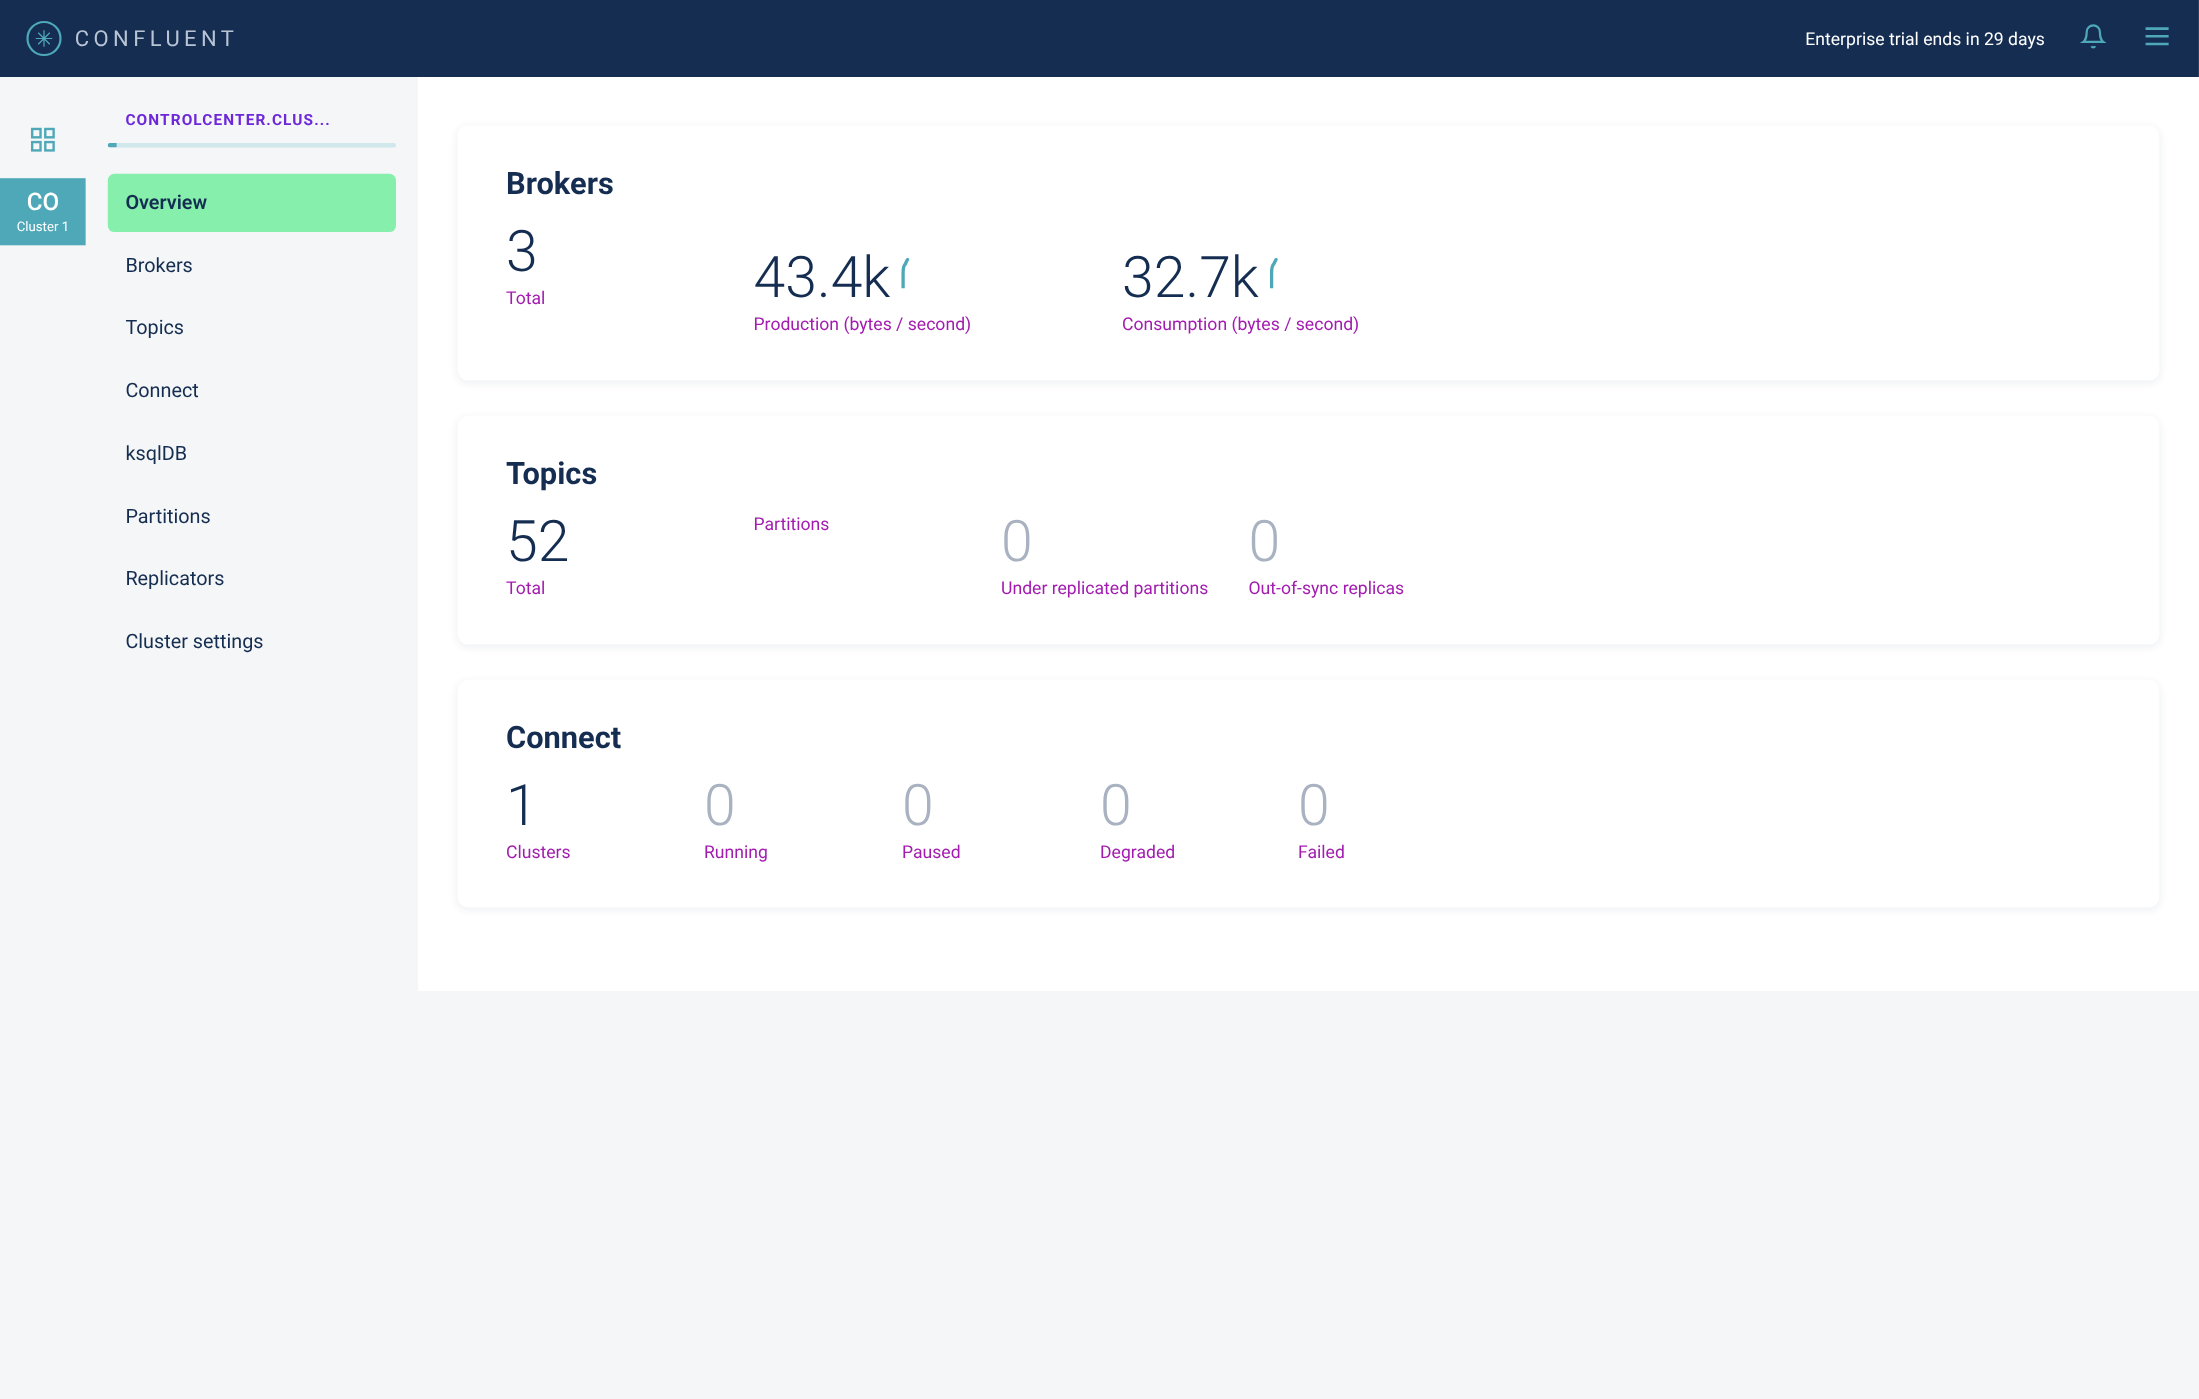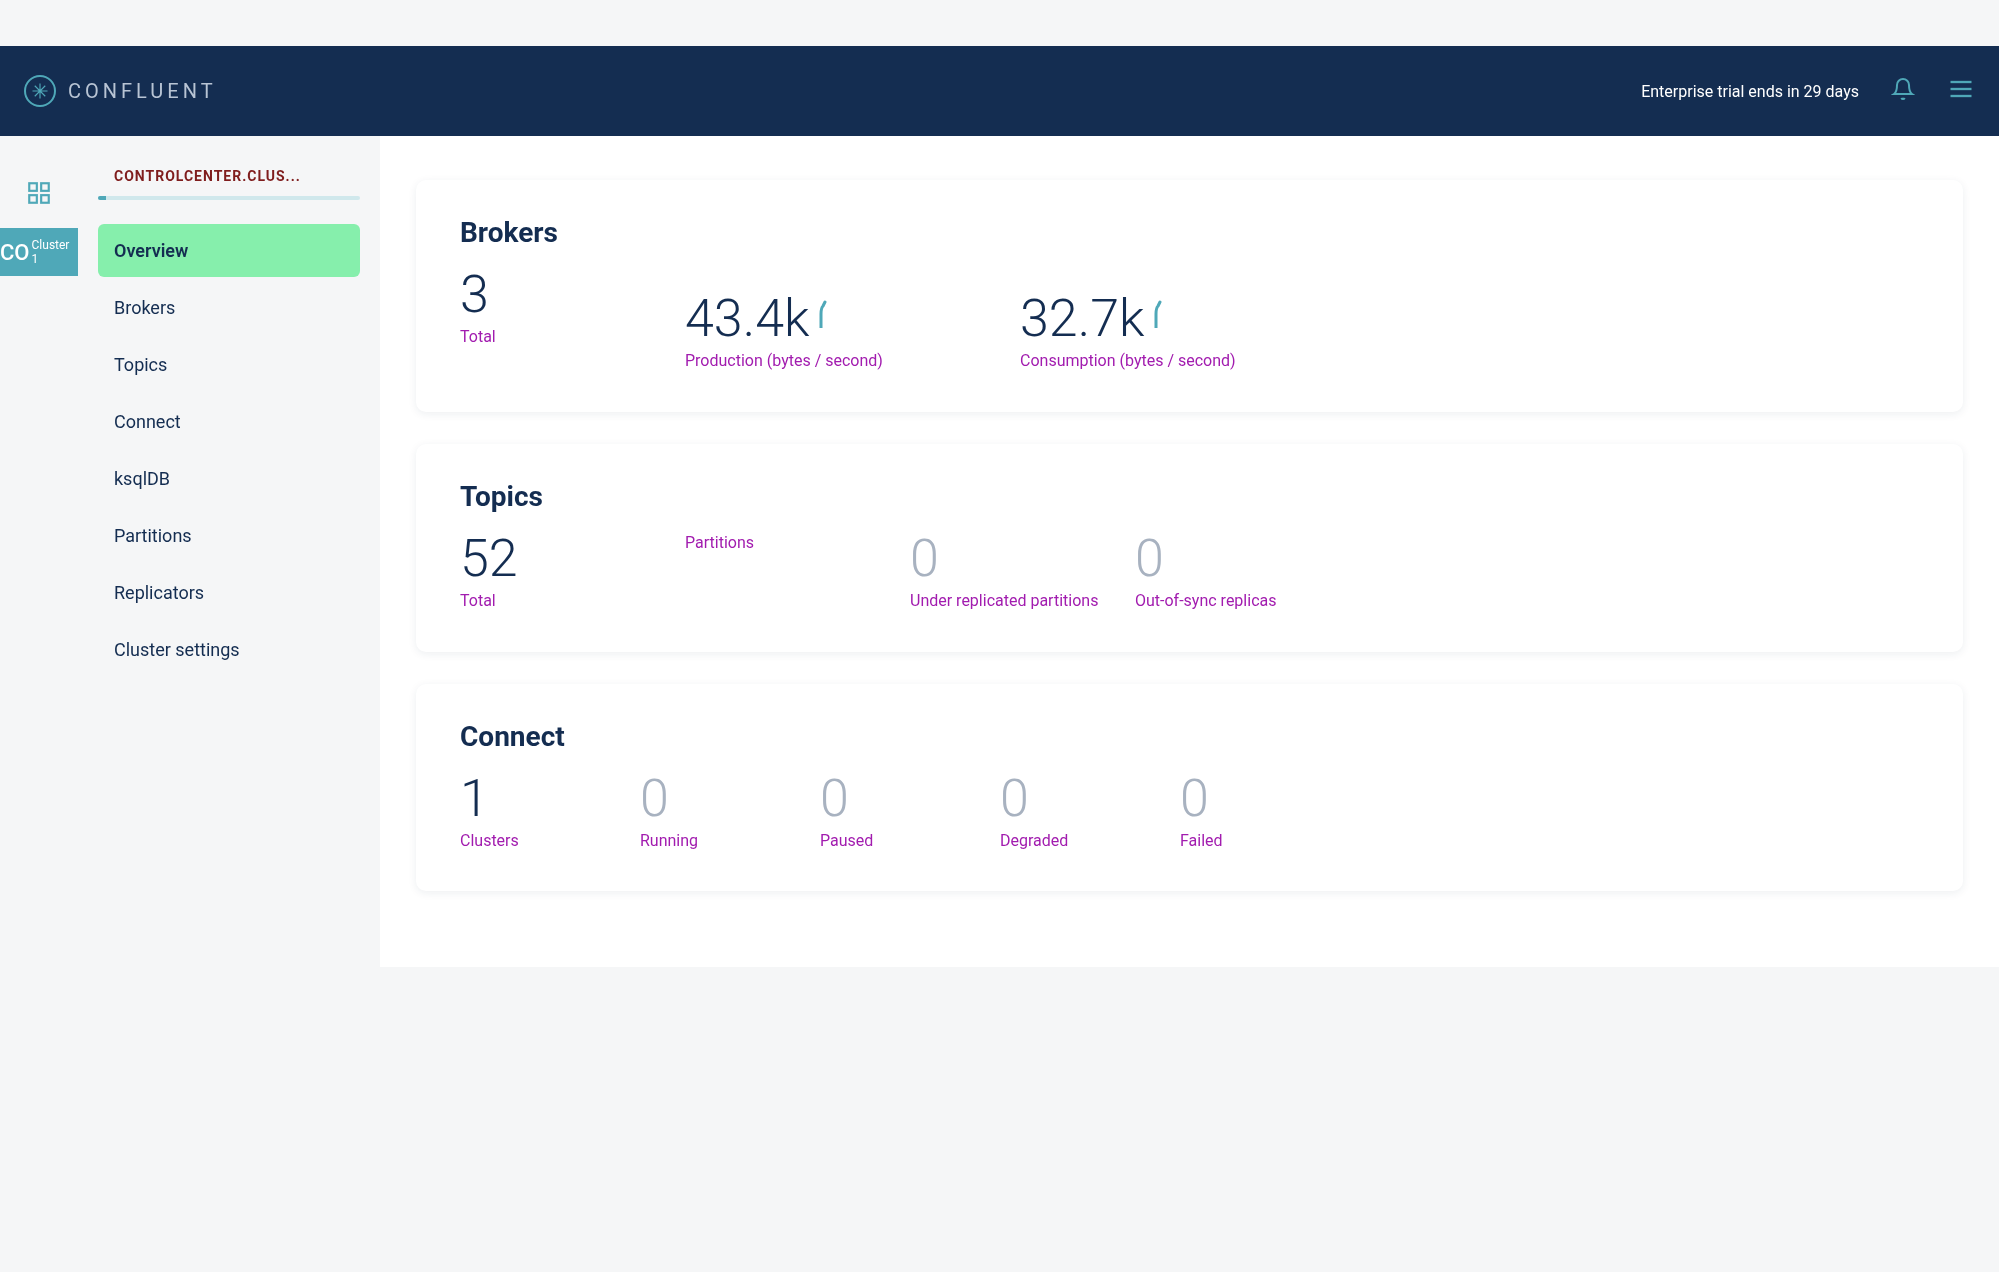--- a/index.html
+++ b/index.html
@@ -9,26 +9,25 @@
     }
     
     body {
       font-family: -apple-system, BlinkMacSystemFont, "Segoe UI", Roboto, Helvetica, Arial, sans-serif;
       background: #f5f6f7;
       color: #142D51;
     }
     
     .header {
       background: #142D51;
-      height: 90px;
+      height: 70px;
       display: flex;
       align-items: center;
       justify-content: space-between;
       padding: 0 24px;
-      margin-top: 46px;
     }
     
     .logo-section {
       display: flex;
       align-items: center;
       gap: 12px;
     }
     
     .logo-icon {
       width: 32px;
@@ -87,20 +86,21 @@
       color: #4FA8B8;
       cursor: pointer;
     }
     
     .cluster-badge {
       background: #4FA8B8;
       color: white;
       width: 78px;
       padding: 10px 0;
       display: flex;
+      flex-direction: column;
       align-items: center;
       gap: 2px;
       cursor: pointer;
     }
     
     .cluster-badge-co {
       font-size: 22px;
       font-weight: 500;
     }
     
@@ -111,21 +111,21 @@
     .sidebar {
       width: 302px;
       background: #f5f6f7;
       padding: 32px 20px 0 20px;
     }
     
     .sidebar-title {
       font-size: 14px;
       font-weight: 700;
       letter-spacing: 1px;
-      color: #7f1d1d;
+      color: #6d28d9;
       padding: 0 16px 12px 16px;
       text-transform: uppercase;
     }
     
     .sidebar-progress {
       height: 4px;
       background: #d0e8ec;
       border-radius: 2px;
       margin: 0 0 24px 0;
       overflow: hidden;

